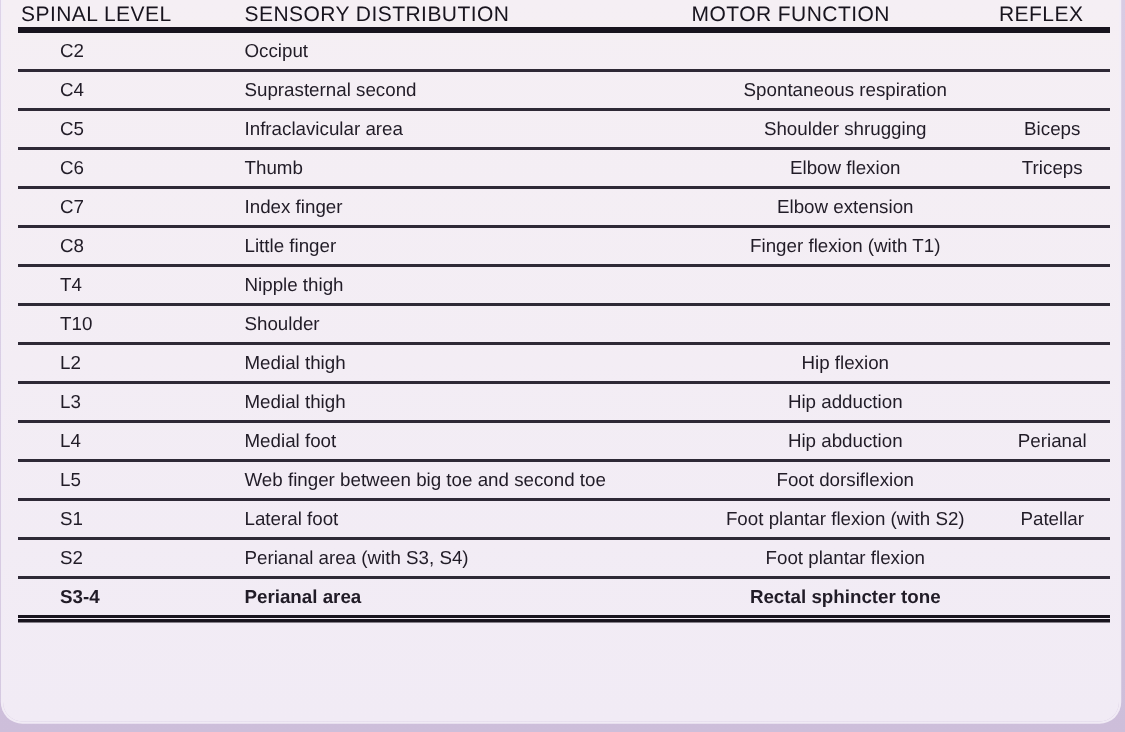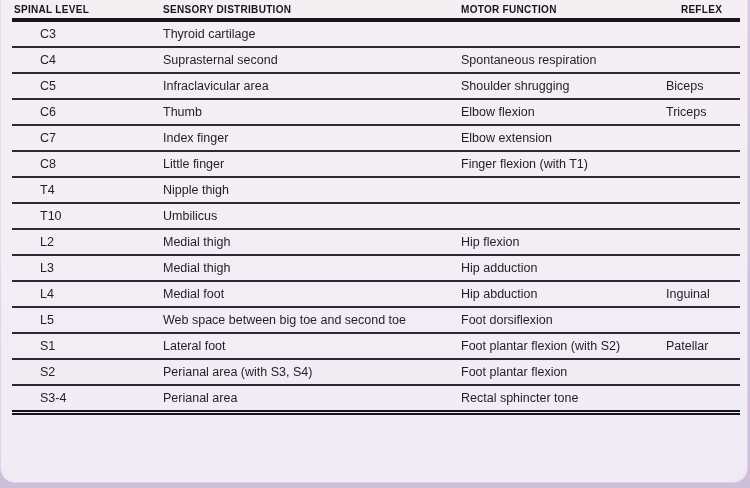--- a/index.html
+++ b/index.html
@@ -27,48 +27,48 @@
     width: 728px;
     margin-left: 10px;
   }
   col.c1 { width: 148px; }
   col.c2 { width: 298px; }
   col.c3 { width: 208px; }
   col.c4 { width: 74px; }
   th {
     height: 18px;
     padding: 0;
-    font-size: 10px;
-    font-weight: bold;
+    font-size: 14px;
+    font-weight: normal;
     letter-spacing: 0.3px;
     color: #18141e;
     text-align: left;
     vertical-align: middle;
     border-bottom: 4px solid #18141e;
     white-space: nowrap;
     overflow: hidden;
   }
   th.h-level  { padding-left: 2px; }
   th.h-sensory, th.h-motor { padding-left: 3px; }
-  th.h-reflex { text-align: center; padding-right: 3px; }
+  th.h-reflex { text-align: left; padding-right: 3px; }
   td {
     height: 24px;
     padding: 0;
     font-size: 12.5px;
     color: #211c27;
     vertical-align: middle;
     border-bottom: 2px solid #2e2936;
     white-space: nowrap;
     overflow: hidden;
   }
-  tr.data-row:last-child td { border-bottom: none; }
+  tr.data-row:last-child td { border-bottom: none; font-weight: bold; }
   td.c-level   { padding-left: 28px; }
   td.c-sensory { padding-left: 3px; }
-  td.c-motor   { padding-left: 3px; }
-  td.c-reflex  { text-align: left; padding-right: 3px; }
+  td.c-motor   { padding-left: 3px; text-align: center; }
+  td.c-reflex  { text-align: center; padding-right: 3px; }
   .bottom-rule {
     width: 728px;
     margin-left: 10px;
     height: 5px;
     background: linear-gradient(to bottom,
       #18141e 0px, #18141e 2px,
       rgba(0,0,0,0) 2px, rgba(0,0,0,0) 3px,
       #18141e 3px, #18141e 5px);
   }
 </style>
@@ -85,27 +85,27 @@
     </colgroup>
     <thead>
       <tr>
         <th class="h-level">SPINAL LEVEL</th>
         <th class="h-sensory">SENSORY DISTRIBUTION</th>
         <th class="h-motor">MOTOR FUNCTION</th>
         <th class="h-reflex">REFLEX</th>
       </tr>
     </thead>
     <tbody id="table-body">
-
-  <tr class="data-row">
-    <td class="c-level">C3</td>
-    <td class="c-sensory">Thyroid cartilage</td>
+  <tr class="data-row">
+    <td class="c-level">C2</td>
+    <td class="c-sensory">Occiput</td>
     <td class="c-motor"></td>
     <td class="c-reflex"></td>
   </tr>
+
 
   <tr class="data-row">
     <td class="c-level">C4</td>
     <td class="c-sensory">Suprasternal second</td>
     <td class="c-motor">Spontaneous respiration</td>
     <td class="c-reflex"></td>
   </tr>
 
   <tr class="data-row">
     <td class="c-level">C5</td>
@@ -137,21 +137,21 @@
 
   <tr class="data-row">
     <td class="c-level">T4</td>
     <td class="c-sensory">Nipple thigh</td>
     <td class="c-motor"></td>
     <td class="c-reflex"></td>
   </tr>
 
   <tr class="data-row">
     <td class="c-level">T10</td>
-    <td class="c-sensory">Umbilicus</td>
+    <td class="c-sensory">Shoulder</td>
     <td class="c-motor"></td>
     <td class="c-reflex"></td>
   </tr>
 
 
   <tr class="data-row">
     <td class="c-level">L2</td>
     <td class="c-sensory">Medial thigh</td>
     <td class="c-motor">Hip flexion</td>
     <td class="c-reflex"></td>
@@ -161,26 +161,26 @@
     <td class="c-level">L3</td>
     <td class="c-sensory">Medial thigh</td>
     <td class="c-motor">Hip adduction</td>
     <td class="c-reflex"></td>
   </tr>
 
   <tr class="data-row">
     <td class="c-level">L4</td>
     <td class="c-sensory">Medial foot</td>
     <td class="c-motor">Hip abduction</td>
-    <td class="c-reflex">Inguinal</td>
+    <td class="c-reflex">Perianal</td>
   </tr>
 
   <tr class="data-row">
     <td class="c-level">L5</td>
-    <td class="c-sensory">Web space between big toe and second toe</td>
+    <td class="c-sensory">Web finger between big toe and second toe</td>
     <td class="c-motor">Foot dorsiflexion</td>
     <td class="c-reflex"></td>
   </tr>
 
   <tr class="data-row">
     <td class="c-level">S1</td>
     <td class="c-sensory">Lateral foot</td>
     <td class="c-motor">Foot plantar flexion (with S2)</td>
     <td class="c-reflex">Patellar</td>
   </tr>

